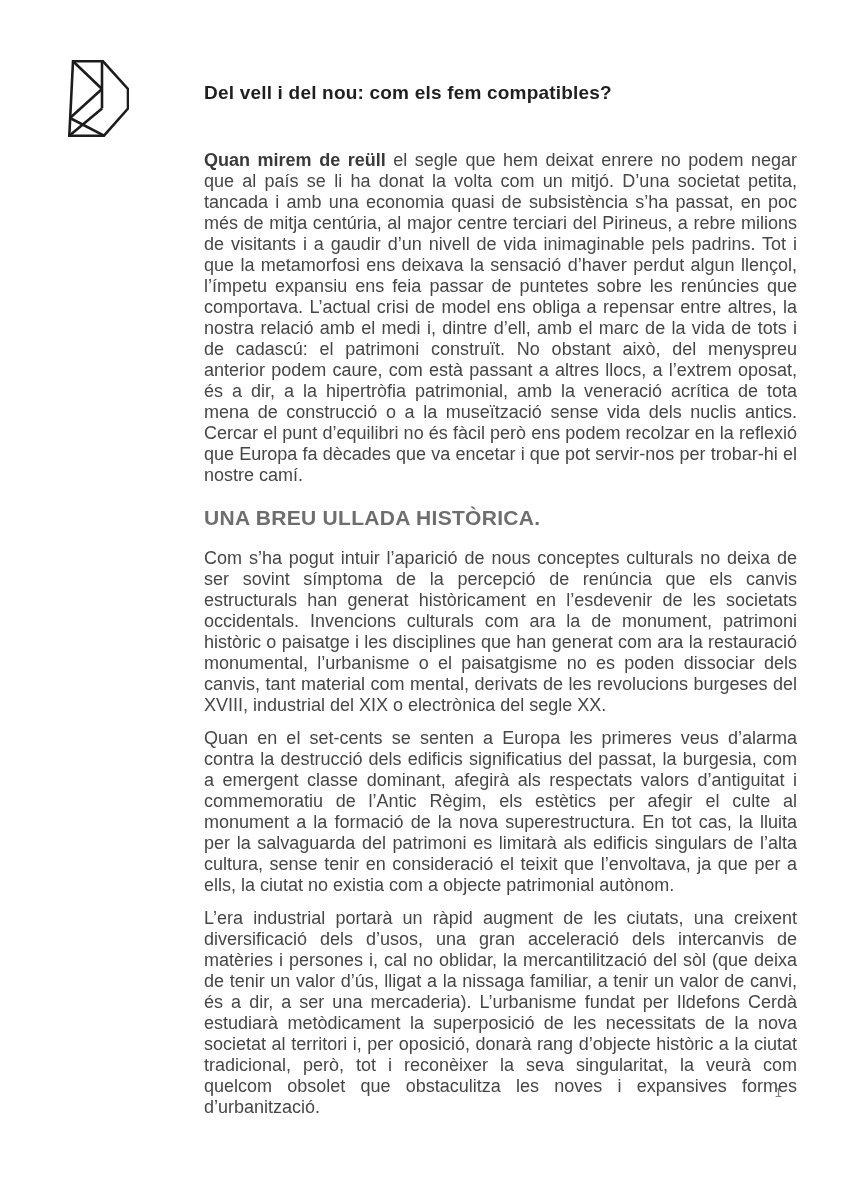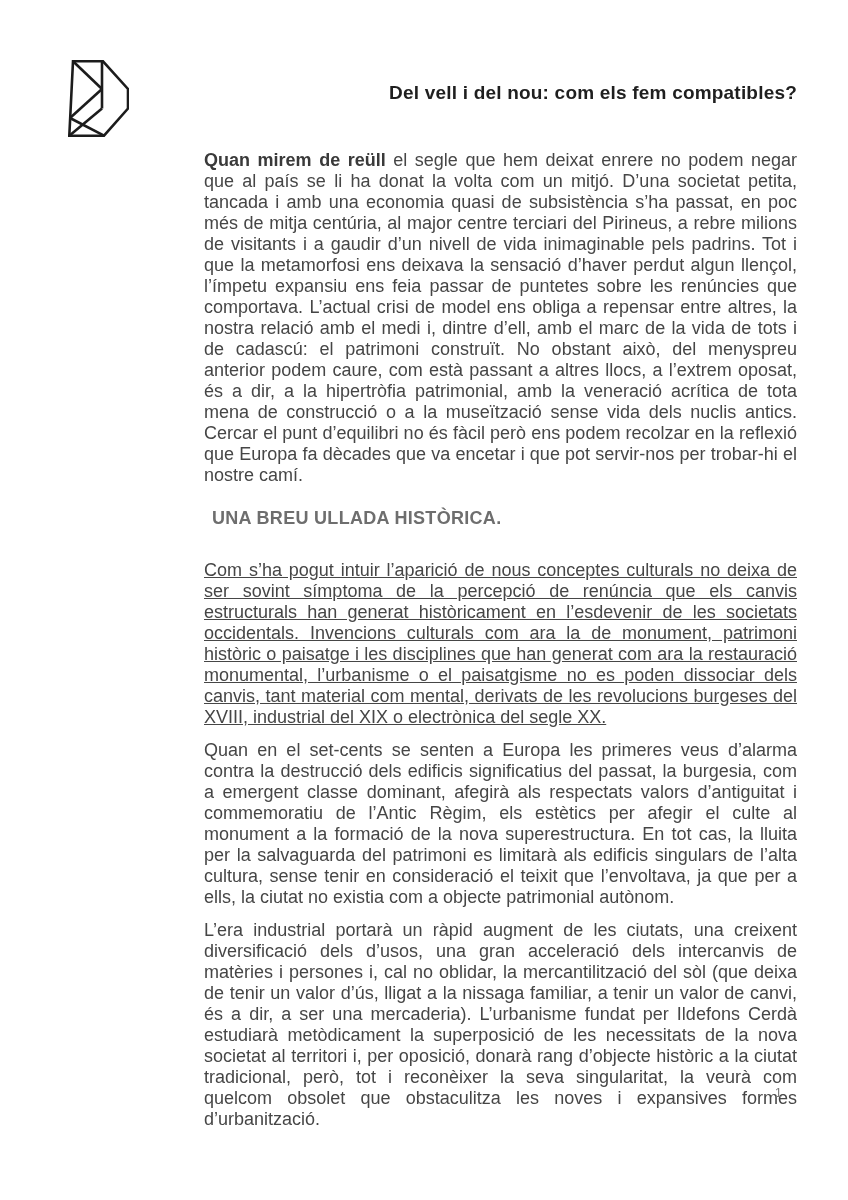--- a/index.html
+++ b/index.html
@@ -29,39 +29,38 @@
     top: 0;
     width: 593px;
   }
   .title {
     margin: 82px 0 0 0;
     font-size: 19px;
     line-height: 22px;
     font-weight: bold;
     color: #1f1f1f;
     letter-spacing: 0.2px;
-    text-align: right;
   }
   .body-par {
     font-size: 18px;
     line-height: 21px;
     color: #464646;
     text-align: justify;
     margin: 12px 0 0 0;
   }
   .p-intro { margin-top: 46px; }
   .section-heading {
-    margin: 24px 0 0 8px;
-    font-size: 18px;
+    margin: 24px 0 0 0;
+    font-size: 21px;
     line-height: 16px;
     font-weight: bold;
     color: #6e6e6e;
     letter-spacing: 0.3px;
   }
-  .p-after-heading { margin-top: 34px; text-decoration: underline; }
+  .p-after-heading { margin-top: 22px; }
   .lead-bold { font-weight: bold; color: #3a3a3a; }
   .page-number {
     position: absolute;
     top: 1086px;
     right: 66px;
     font-size: 13px;
     line-height: 14px;
     color: #7d7d7d;
   }
 </style>

